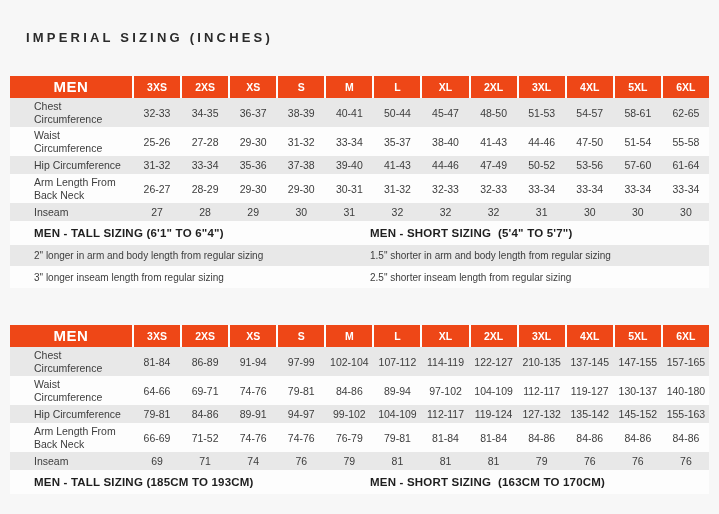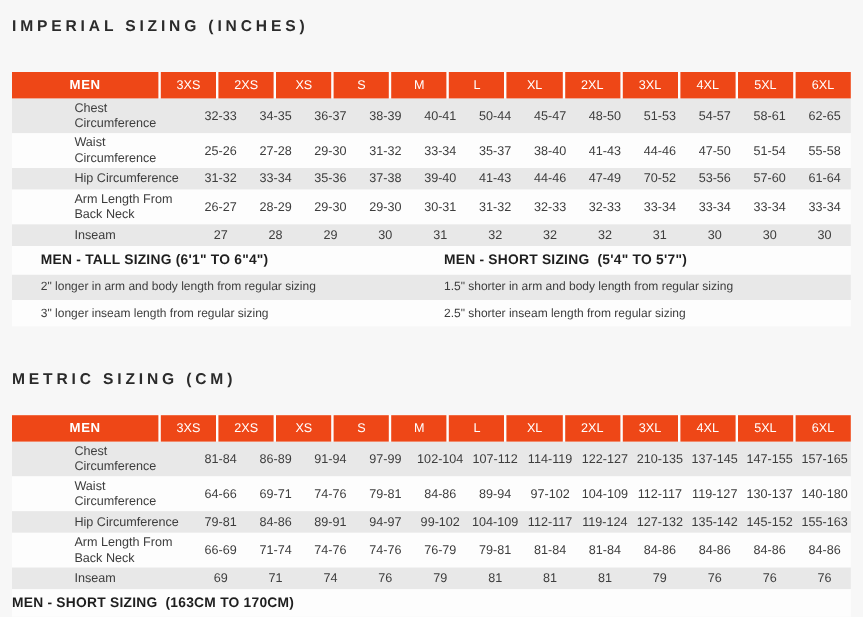--- a/index.html
+++ b/index.html
@@ -4,48 +4,48 @@
 <style>
   html,body{margin:0;padding:0;}
   body{
     width:719px;height:514px;
     background:var(--page-bg,#F7F7F7);
     font-family:"Liberation Sans", sans-serif;
     overflow:hidden;
   }
   .wrap{padding:15px 10px 0 10px;}
   .sec-title{
-    margin:0;
+    margin:16px;
     font-size:13px;font-weight:bold;letter-spacing:3.2px;
     color:var(--heading,#2B2B2B);
     line-height:14px;
   }
   .tbl{width:699px;margin-top:31px;}
   .metric-sec{margin-top:37px;}
   .metric-sec .tbl{margin-top:23px;}
 
   .row{display:flex;gap:2px;}
   .hrow{background:#FDFDFD;height:22px;}
   .hcell-first{
     width:122px;box-sizing:border-box;flex:0 0 auto;
     background:var(--accent,#EE4717);
-    color:#fff;font-weight:bold;font-size:11px;letter-spacing:.5px;
+    color:#fff;font-weight:bold;font-size:15px;letter-spacing:.5px;
     text-align:center;line-height:22px;
   }
   .hcell{
     flex:1;background:var(--accent,#EE4717);
-    color:#fff;font-weight:normal;font-size:10.5px;
+    color:#fff;font-weight:bold;font-size:10.5px;
     text-align:center;line-height:22px;
   }
   .drow{min-height:18px;align-items:center;font-size:10.5px;color:var(--text,#3D3D3D);}
   .rg{background:var(--stripe,#E8E8E8);}
   .rw{background:var(--row-white,#FDFDFD);}
   .label-cell{
     width:122px;box-sizing:border-box;flex:0 0 auto;
-    padding:2px 2px 2px 24px;line-height:12.5px;margin-left:28px;
+    padding:2px 2px 2px 24px;line-height:12.5px;
   }
   .val-cell{flex:1;text-align:center;}
 
   .notes-hrow{display:flex;height:24px;align-items:center;background:#FDFDFD;}
   .notes-row{display:flex;min-height:21px;align-items:center;font-size:10px;color:var(--text,#3D3D3D);}
   .notes-row:last-child{min-height:22px;}
   .note-left{
     width:51.5%;box-sizing:border-box;flex:0 0 auto;
     padding-left:24px;
   }
@@ -110,21 +110,21 @@
         <div class="row drow rg">
           <div class="label-cell">Hip Circumference</div>
           <div class="val-cell">31-32</div>
           <div class="val-cell">33-34</div>
           <div class="val-cell">35-36</div>
           <div class="val-cell">37-38</div>
           <div class="val-cell">39-40</div>
           <div class="val-cell">41-43</div>
           <div class="val-cell">44-46</div>
           <div class="val-cell">47-49</div>
-          <div class="val-cell">70-52</div>
+          <div class="val-cell">50-52</div>
           <div class="val-cell">53-56</div>
           <div class="val-cell">57-60</div>
           <div class="val-cell">61-64</div>
         </div>
         <div class="row drow rw">
           <div class="label-cell">Arm Length From Back Neck</div>
           <div class="val-cell">26-27</div>
           <div class="val-cell">28-29</div>
           <div class="val-cell">29-30</div>
           <div class="val-cell">29-30</div>
@@ -160,21 +160,20 @@
           <div class="note-left note-text">2" longer in arm and body length from regular sizing</div>
           <div class="note-right note-text">1.5" shorter in arm and body length from regular sizing</div>
         </div>
         <div class="notes-row rw">
           <div class="note-left note-text">3" longer inseam length from regular sizing</div>
           <div class="note-right note-text">2.5" shorter inseam length from regular sizing</div>
         </div>
       </div>
   </section>
   <section class="metric-sec">
-    <h2 class="sec-title">METRIC SIZING (CM)</h2>
     <div class="tbl">
         <div class="row hrow">
           <div class="hcell-first">MEN</div>
           <div class="hcell">3XS</div>
           <div class="hcell">2XS</div>
           <div class="hcell">XS</div>
           <div class="hcell">S</div>
           <div class="hcell">M</div>
           <div class="hcell">L</div>
           <div class="hcell">XL</div>
@@ -225,21 +224,21 @@
           <div class="val-cell">112-117</div>
           <div class="val-cell">119-124</div>
           <div class="val-cell">127-132</div>
           <div class="val-cell">135-142</div>
           <div class="val-cell">145-152</div>
           <div class="val-cell">155-163</div>
         </div>
         <div class="row drow rw">
           <div class="label-cell">Arm Length From Back Neck</div>
           <div class="val-cell">66-69</div>
-          <div class="val-cell">71-74</div>
+          <div class="val-cell">71-52</div>
           <div class="val-cell">74-76</div>
           <div class="val-cell">74-76</div>
           <div class="val-cell">76-79</div>
           <div class="val-cell">79-81</div>
           <div class="val-cell">81-84</div>
           <div class="val-cell">81-84</div>
           <div class="val-cell">84-86</div>
           <div class="val-cell">84-86</div>
           <div class="val-cell">84-86</div>
           <div class="val-cell">84-86</div>
@@ -253,17 +252,18 @@
           <div class="val-cell">79</div>
           <div class="val-cell">81</div>
           <div class="val-cell">81</div>
           <div class="val-cell">81</div>
           <div class="val-cell">79</div>
           <div class="val-cell">76</div>
           <div class="val-cell">76</div>
           <div class="val-cell">76</div>
         </div>
         <div class="notes-hrow">
+          <div class="note-left notes-title">MEN - TALL SIZING (185CM TO 193CM)</div>
           <div class="note-right notes-title">MEN - SHORT SIZING  (163CM TO 170CM)</div>
         </div>
       </div>
   </section>
 </div>
 
 </body></html>

